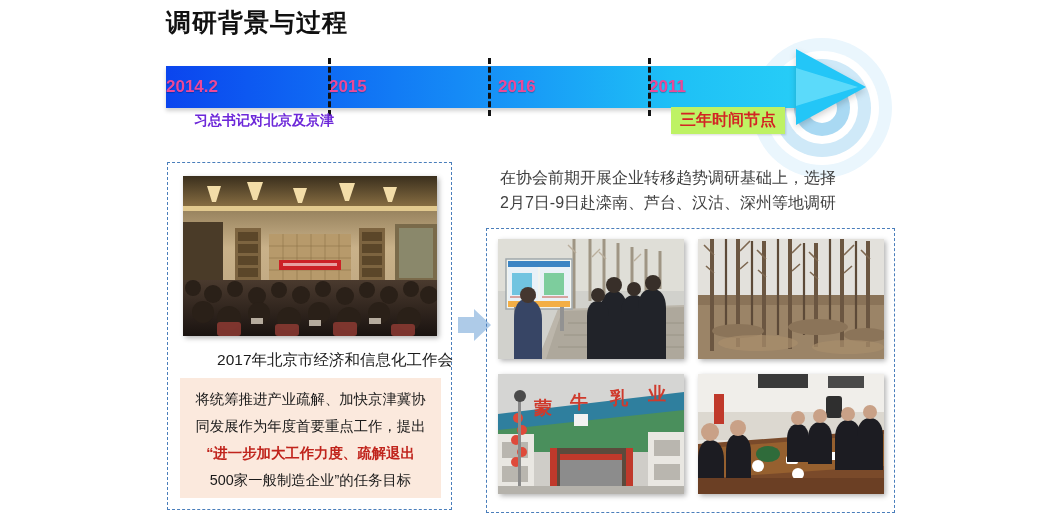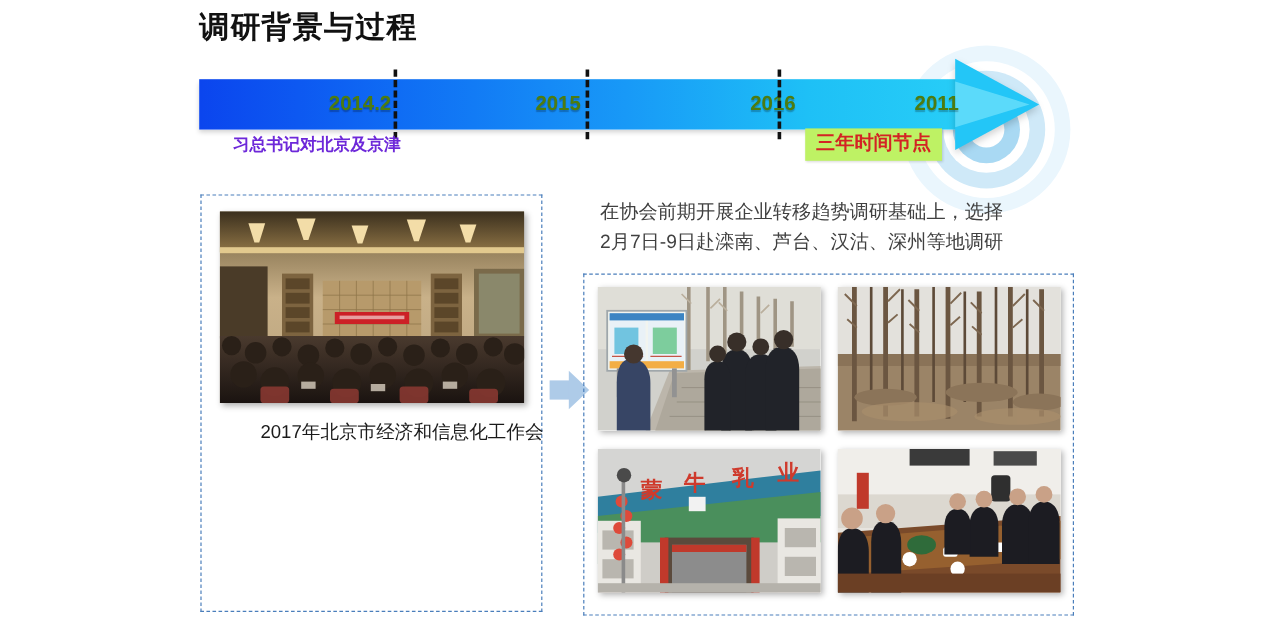--- a/index.html
+++ b/index.html
@@ -40,21 +40,21 @@
     border-left:70px solid #23c6f7;
     filter:drop-shadow(0 3px 3px rgba(0,0,0,.18));
   }
   .arrow-gloss{
     position:absolute;left:630px;top:16px;width:0;height:0;
     border-top:19px solid transparent;border-bottom:19px solid transparent;
     border-left:62px solid #6fe0fb;opacity:.75;
   }
   .seg-label{
     position:absolute;top:22px;height:26px;line-height:26px;
-    color:#4d7c0f;font-size:17px;font-weight:bold;text-align:right;
+    color:#ec4899;font-size:17px;font-weight:bold;text-align:left;
     text-shadow:0 1px 1px rgba(0,0,0,.25);
   }
   .divider{
     position:absolute;top:6px;height:58px;width:0;
     border-left:3px dashed #111111;
   }
 
   .tl-note{
     position:absolute;left:28px;top:58px;
     font-size:14px;font-weight:bold;color:#6d28d9;line-height:20px;text-align:right;
@@ -133,21 +133,21 @@
       <div class="ring r6"></div>
       <div class="ring r7"></div>
     </div>
 
     <div class="bar"></div>
     <div class="arrow-head"></div>
     <div class="arrow-gloss"></div>
 
     <div class="seg-label" style="left:0px;width:160px;">2014.2</div>
     <div class="seg-label" style="left:163px;width:155px;">2015</div>
-    <div class="seg-label" style="left:342px;width:155px;">2016</div>
+    <div class="seg-label" style="left:332px;width:155px;">2016</div>
     <div class="seg-label" style="left:483px;width:150px;">2011</div>
 
     <div class="divider" style="left:162px;"></div>
     <div class="divider" style="left:322px;"></div>
     <div class="divider" style="left:482px;"></div>
 
     <div class="tl-note">
       <div>习总书记对北京及京津</div>
     </div>
 
@@ -236,20 +236,26 @@
         <g fill="#d9cfc0" opacity="0.8">
           <rect x="68" y="142" width="12" height="6"></rect>
           <rect x="126" y="144" width="12" height="6"></rect>
           <rect x="186" y="142" width="12" height="6"></rect>
         </g>
       </svg>
     </div>
 
     <div class="caption">2017年北京市经济和信息化工作会</div>
 
+    <div class="red-box">
+      <p>将统筹推进产业疏解、加快京津冀协</p>
+      <p>同发展作为年度首要重点工作，提出</p>
+      <p class="hl">“进一步加大工作力度、疏解退出</p>
+      <p><span class="hl">500家一般制造企业”</span><span>的任务目标</span></p>
+    </div>
   </div>
 
   <div class="connector">
     <div class="shaft"></div>
     <div class="head"></div>
   </div>
 
   <div class="right-head">
     <div>在协会前期开展企业转移趋势调研基础上，选择</div>
     <div>2月7日-9日赴滦南、芦台、汉沽、深州等地调研</div>

